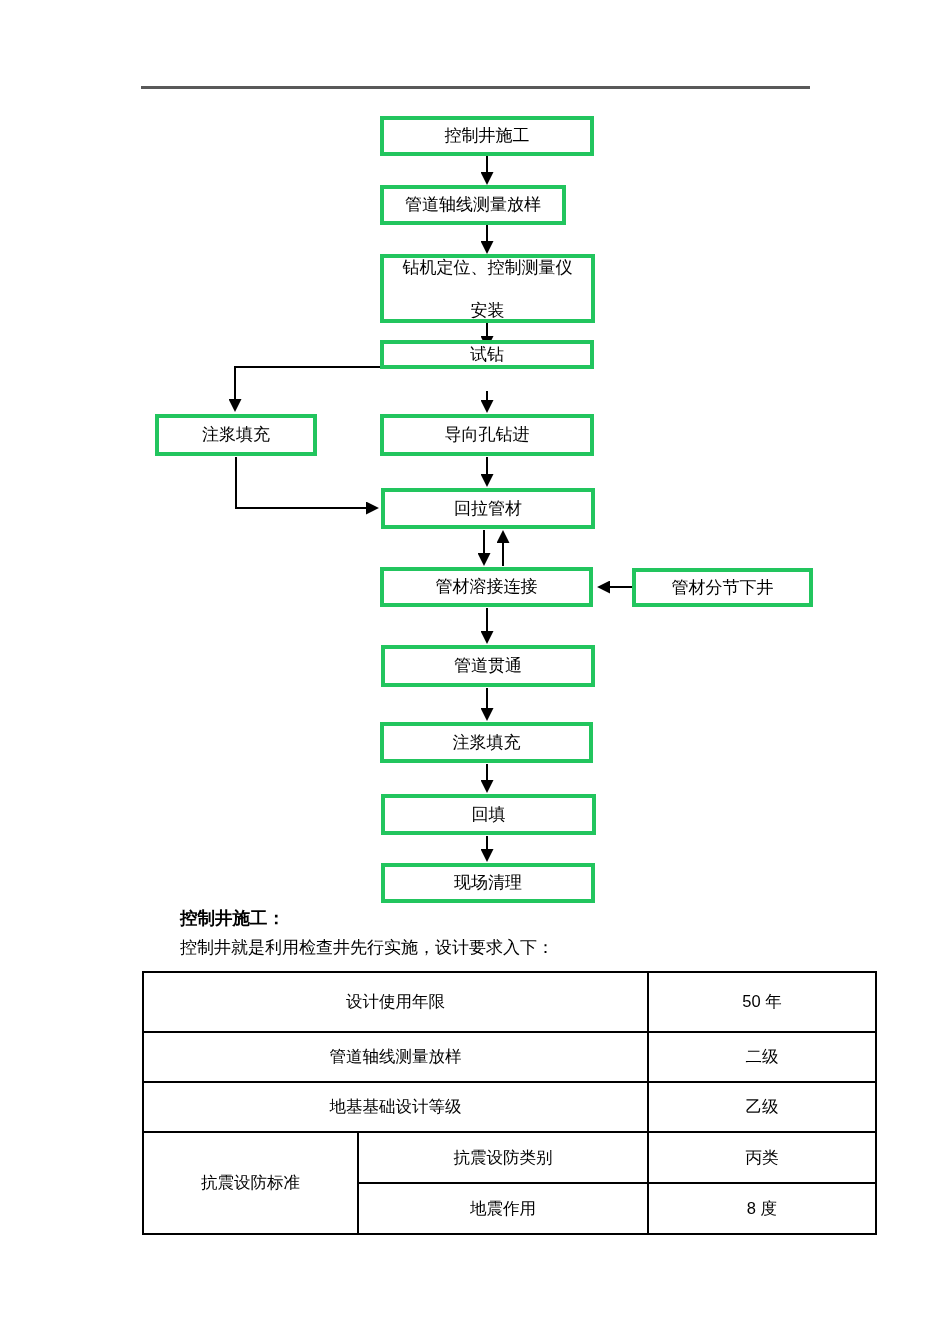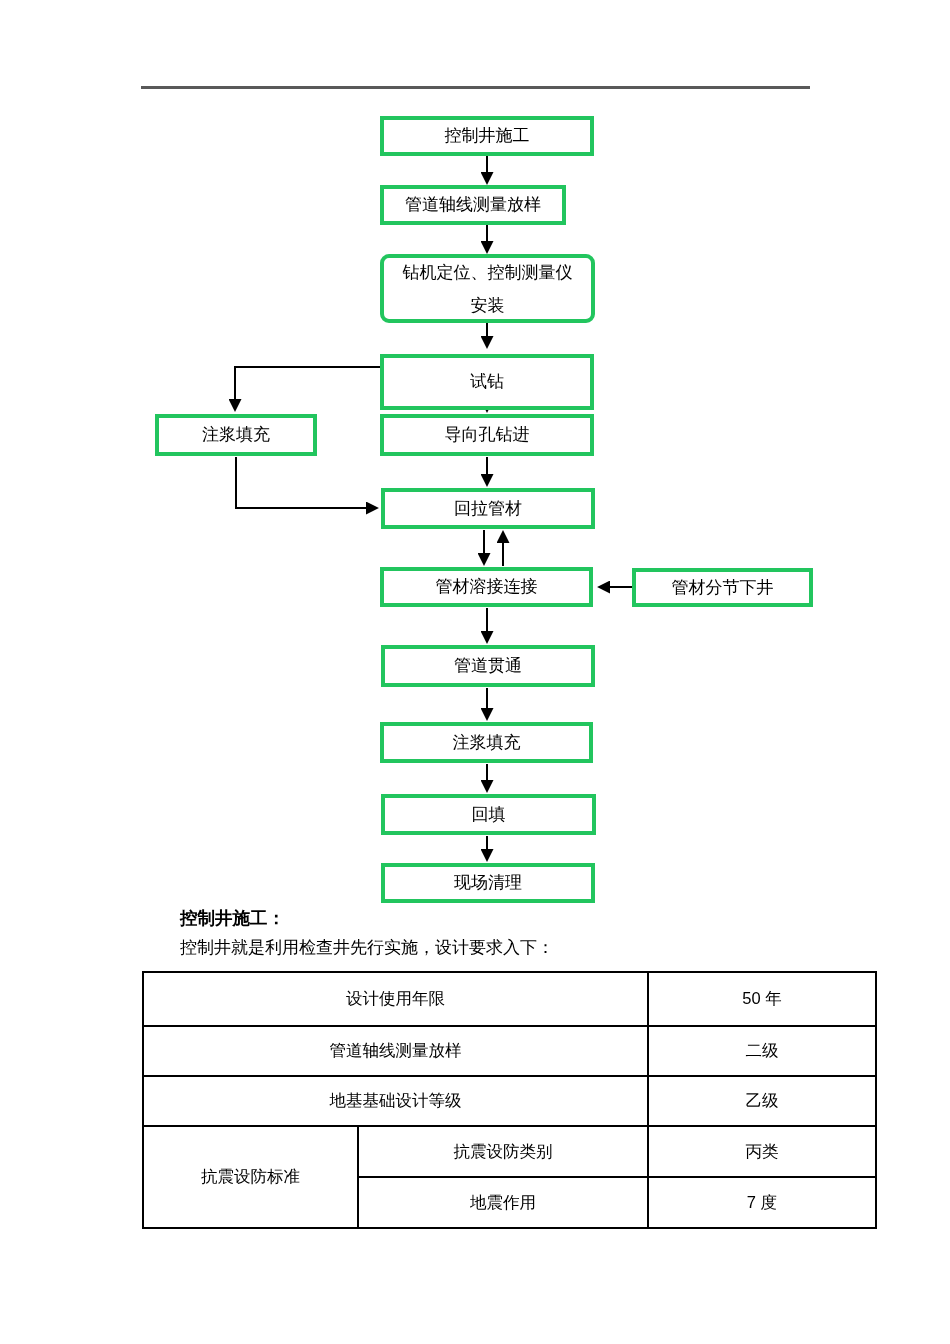--- a/index.html
+++ b/index.html
@@ -29,21 +29,21 @@
     border: 4px solid #22c55e;
     background: #ffffff;
     display: flex;
     align-items: center;
     justify-content: center;
     text-align: center;
     font-size: 17px;
     line-height: 30px;
     white-space: pre-line;
   }
-  .fbox.tall { line-height: 33px; border-radius: 9px; }
+  .fbox.tall { line-height: 43px; }
 
   .section-heading {
     position: absolute;
     left: 180px; top: 906px;
     font-size: 17.5px;
     font-weight: bold;
     line-height: 24px;
   }
   .section-paragraph {
     position: absolute;
@@ -101,21 +101,21 @@
       </g>
     </svg>
 
     <div class="fbox" style="left:380px;top:116px;width:214px;height:40px">控制井施工</div>
 
     <div class="fbox" style="left:380px;top:185px;width:186px;height:40px">管道轴线测量放样</div>
 
     <div class="fbox tall" style="left:380px;top:254px;width:215px;height:69px">钻机定位、控制测量仪
 安装</div>
 
-    <div class="fbox" style="left:380px;top:354px;width:214px;height:56px">试钻</div>
+    <div class="fbox" style="left:380px;top:340px;width:214px;height:29px">试钻</div>
 
     <div class="fbox" style="left:155px;top:414px;width:162px;height:42px">注浆填充</div>
 
     <div class="fbox" style="left:381px;top:488px;width:214px;height:41px">回拉管材</div>
 
     <div class="fbox" style="left:380px;top:414px;width:214px;height:42px">导向孔钻进</div>
 
     <div class="fbox" style="left:380px;top:567px;width:213px;height:40px">管材溶接连接</div>
 
     <div class="fbox" style="left:632px;top:568px;width:181px;height:39px">管材分节下井</div>
@@ -133,37 +133,37 @@
 
   <div class="section-paragraph">控制井就是利用检查井先行实施，设计要求入下：</div>
 
   <table class="req-table">
     <colgroup>
       <col style="width:215px">
       <col style="width:290px">
       <col style="width:228px">
     </colgroup>
     <tbody>
-      <tr style="height:54px">
+      <tr style="height:60px">
         <td colspan="2">设计使用年限</td>
         <td>50 年</td>
       </tr>
       <tr style="height:50px">
         <td colspan="2">管道轴线测量放样</td>
         <td>二级</td>
       </tr>
       <tr style="height:50px">
         <td colspan="2">地基基础设计等级</td>
         <td>乙级</td>
       </tr>
       <tr style="height:51px">
         <td rowspan="2">抗震设防标准</td>
         <td>抗震设防类别</td>
         <td>丙类</td>
       </tr>
       <tr style="height:51px">
         <td>地震作用</td>
-        <td>7 度</td>
+        <td>8 度</td>
       </tr>
     </tbody>
   </table>
 
 </div>
 
 </body></html>

